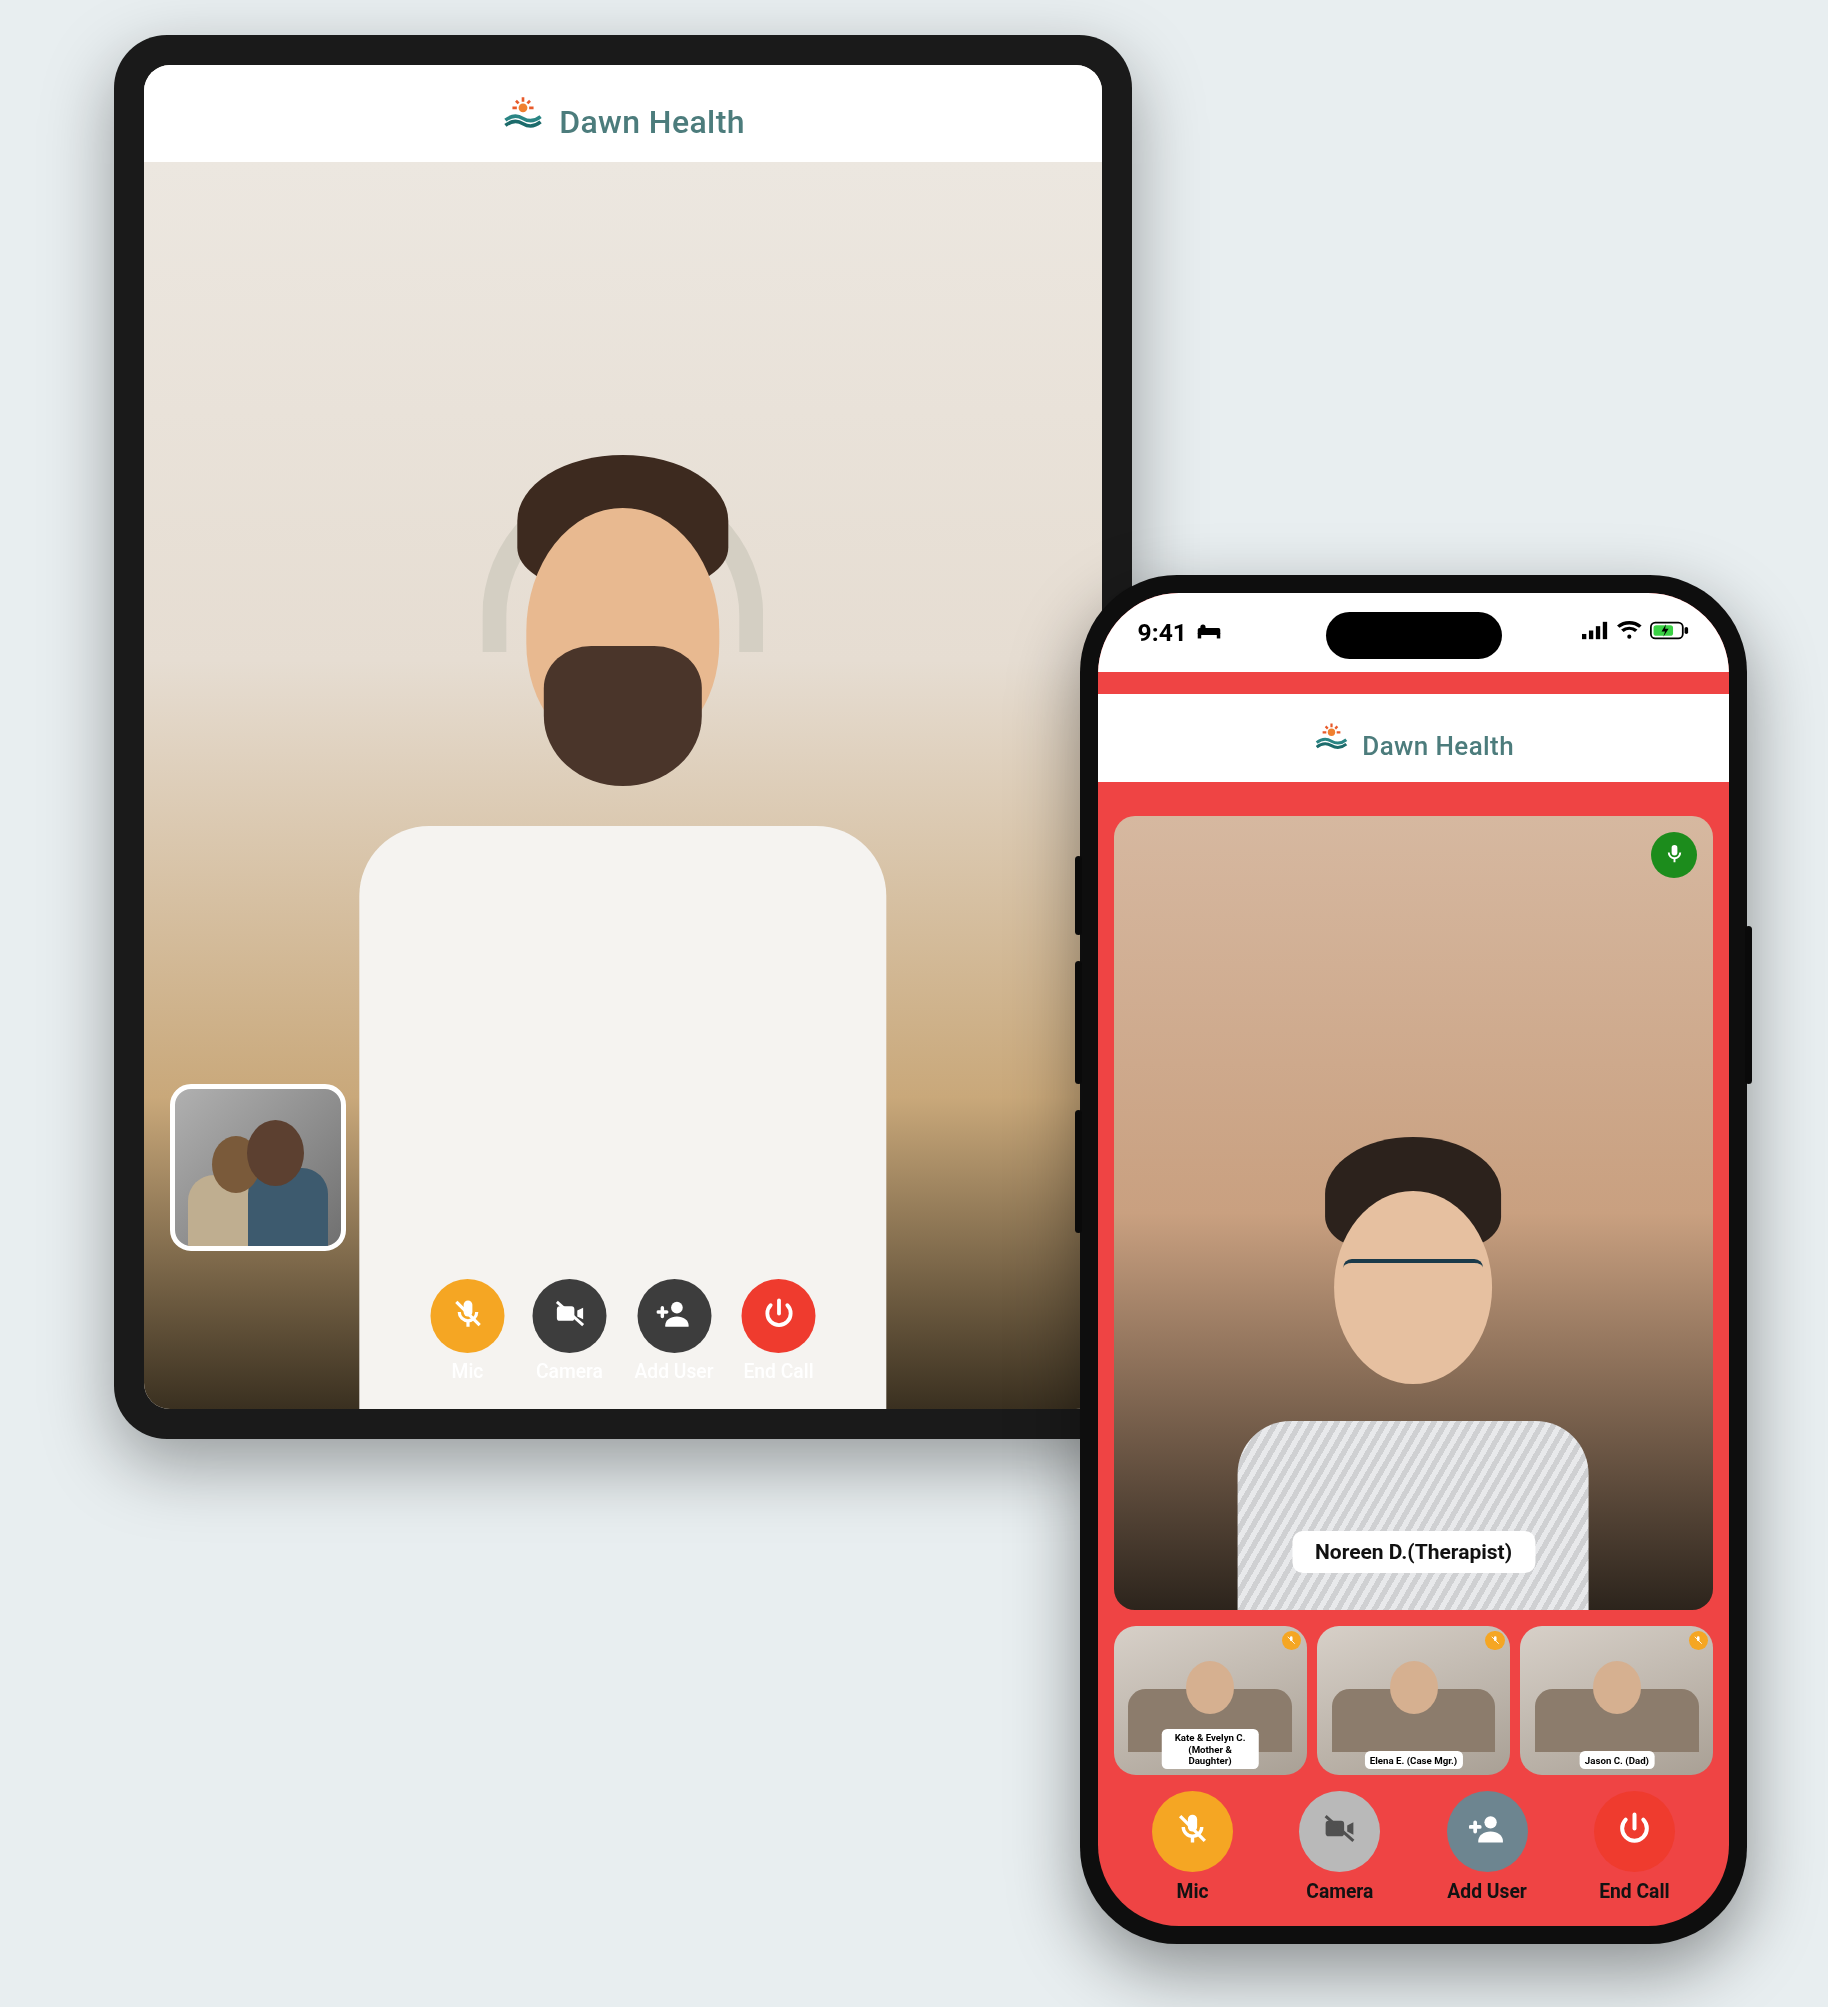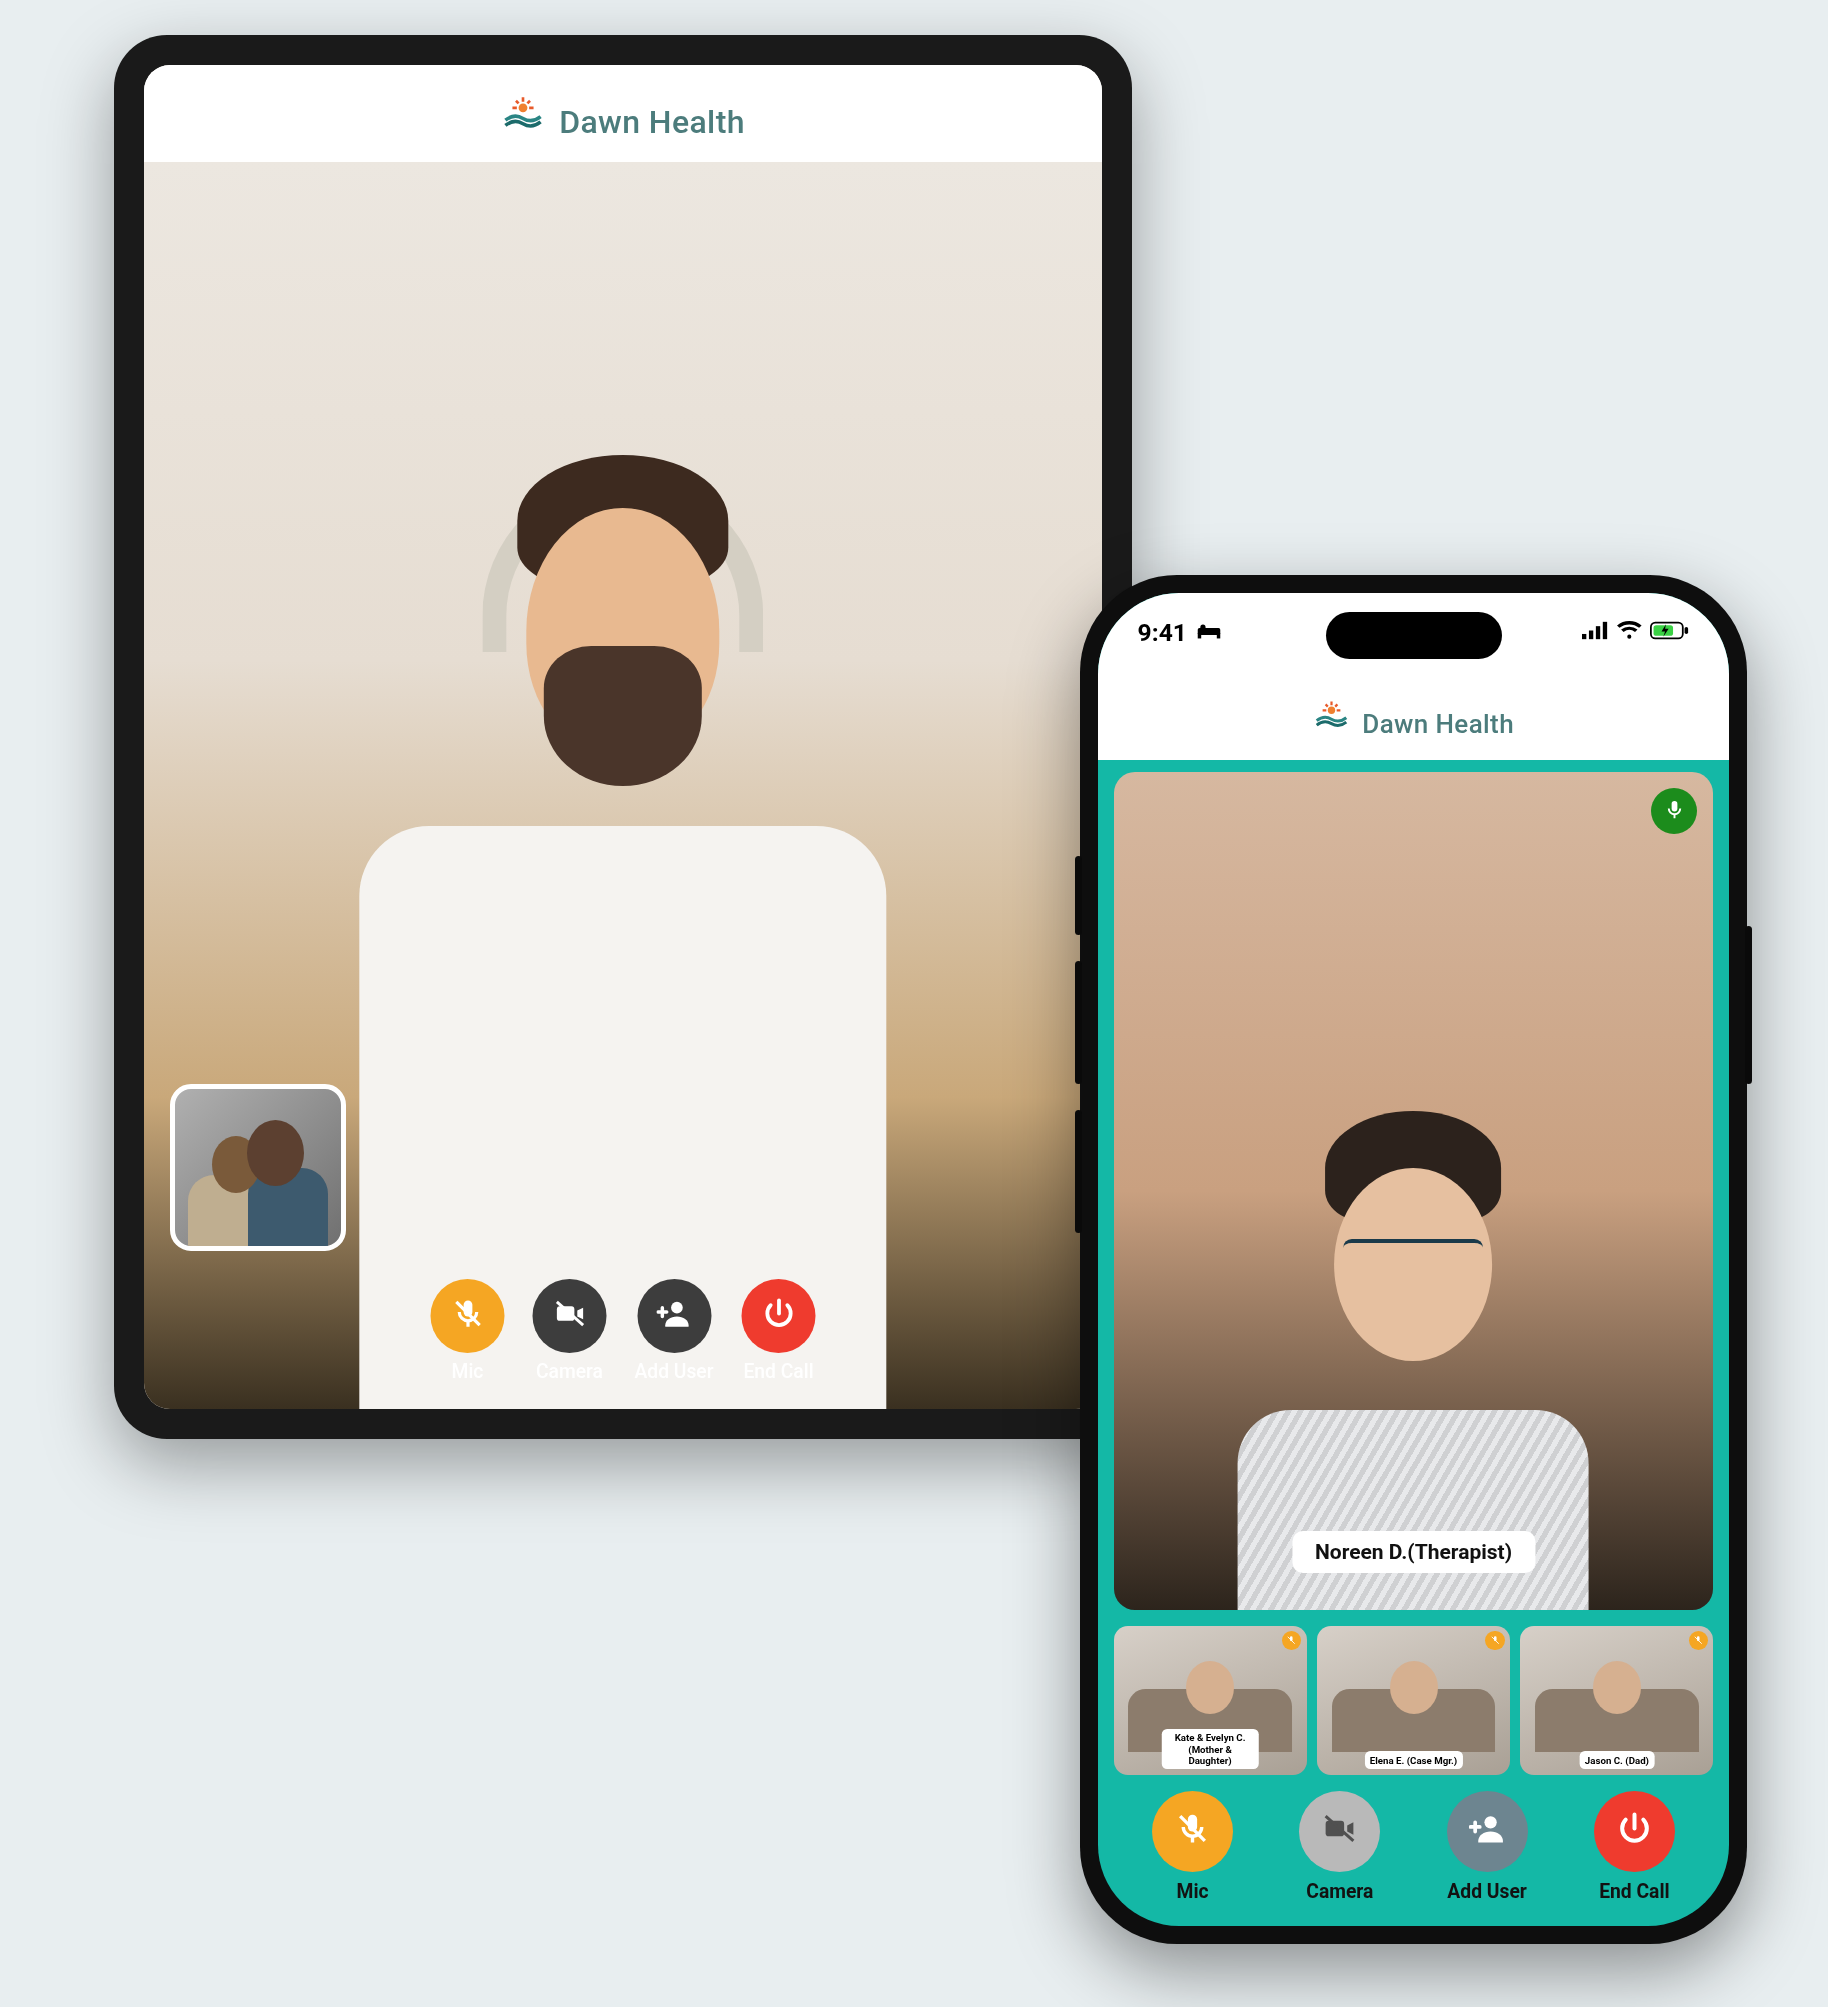--- a/index.html
+++ b/index.html
@@ -169,26 +169,27 @@
   }
   .phone-side-btn{position:absolute;background:#0a0a0a;border-radius:3.5px;}
   .sb1{right:-5.3px;top:351px;width:7px;height:158px;}
   .sb2{left:-5.3px;top:281px;width:7px;height:79px;}
   .sb3{left:-5.3px;top:386px;width:7px;height:123px;}
   .sb4{left:-5.3px;top:535px;width:7px;height:123px;}
 
   .phone-screen {
     width: 100%;
     height: 100%;
-    background: #14b8a6;
+    background: #ef4444;
     border-radius: 81px;
     overflow: hidden;
     display: flex;
     flex-direction: column;
     position: relative;
+    gap: 22px;
   }
   .dyn-island {
     position: absolute;
     top: 19.3px; left: 50%; transform: translateX(-50%);
     width: 176px; height: 47px; background:#000; border-radius: 26px;
     z-index: 50;
   }
   .phone-statusbar {
     height: 79px;
     background:#fff;
@@ -241,21 +242,21 @@
   .phone-name-label {
     position:absolute; bottom:37px; left:50%; transform:translateX(-50%);
     background:#fff; padding:8.8px 23px; border-radius:10.5px;
     font-size:21px; font-weight:700; color:#111;
   }
 
   .phone-thumb-row {
     display:flex; gap:10.5px;
   }
   .thumb {
-    flex:1; height:149px; border-radius:14px;
+    flex:1; height:149px; border-radius:22px;
     background: linear-gradient(160deg,#d7d0c8,#a9a095);
     position:relative; overflow:hidden;
   }
   .thumb .mic-dot{position:absolute;top:5.3px;right:5.3px;width:19.3px;height:19.3px;border-radius:50%;background:#f5a623;display:flex;align-items:center;justify-content:center;}
   .thumb .mic-dot svg{width:10.5px;height:10.5px;fill:#fff;}
   .thumb .th{position:absolute;left:50%;top:24%;transform:translateX(-50%);width:48px;height:53px;background:#d6b090;border-radius:50%;}
   .thumb .tb{position:absolute;left:50%;bottom:23px;transform:translateX(-50%);width:85%;height:42%;background:#8c7c6c;border-radius:17.6px 17.6px 0 0;}
   .thumb-label{
     position:absolute;bottom:5.3px;left:50%;transform:translateX(-50%);
     background:#fff;font-size:9.7px;font-weight:700;line-height:1.15;

